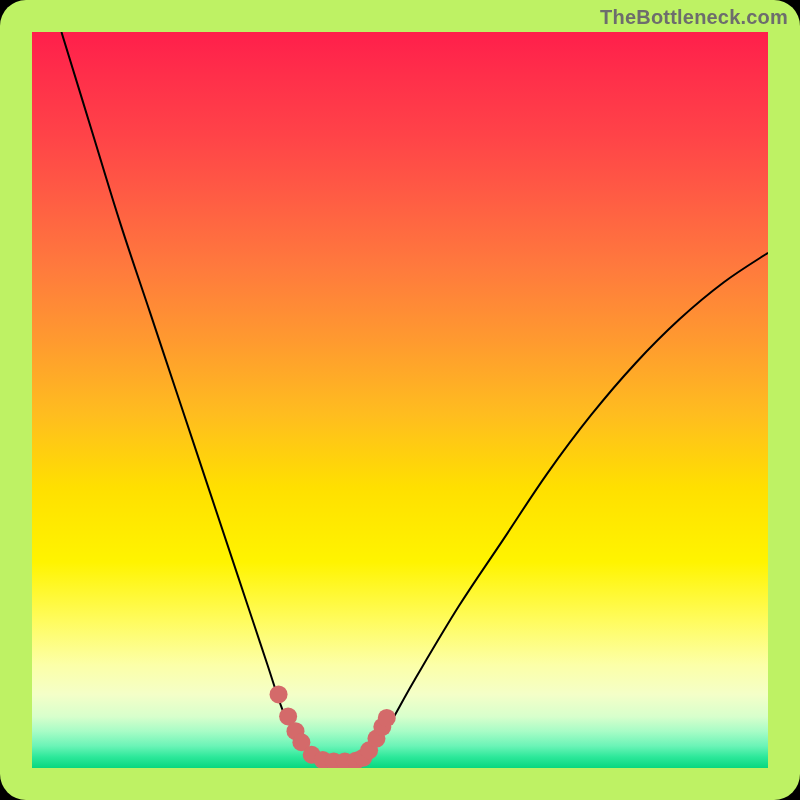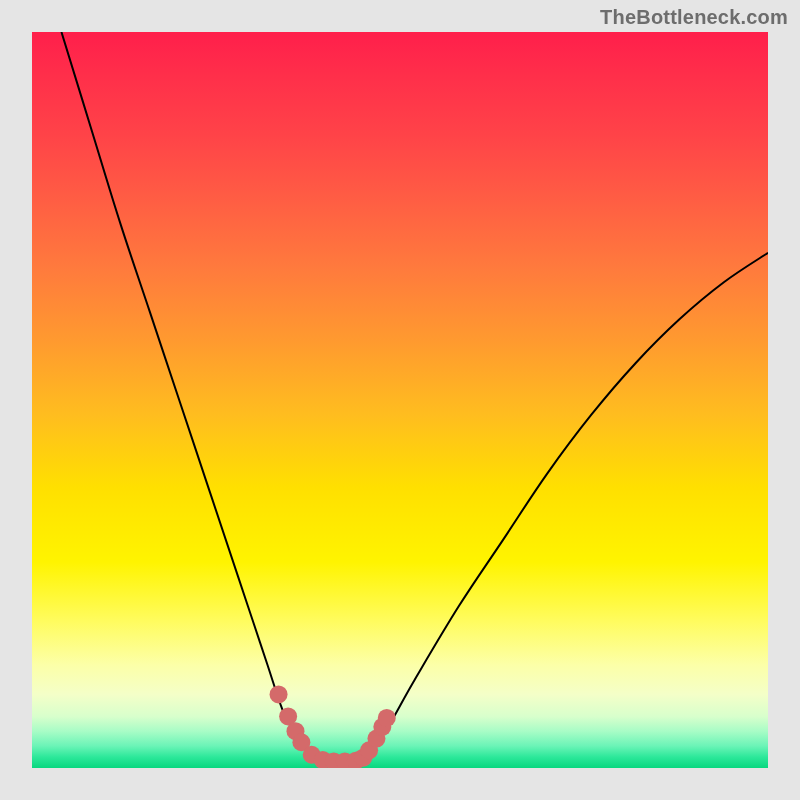--- a/index.html
+++ b/index.html
@@ -7,21 +7,22 @@
     padding: 0;
     width: 800px;
     height: 800px;
     background: #000;
     overflow: hidden;
     font-family: Arial, Helvetica, sans-serif;
   }
   .frame {
     position: absolute;
     inset: 0;
-    background: #e5e5e5;
+    background: #bef264;
+    border-radius: 26px;
   }
   .plot {
     position: absolute;
     left: 32px;
     top: 32px;
     width: 736px;
     height: 736px;
     overflow: hidden;
   }
   .gradient {

